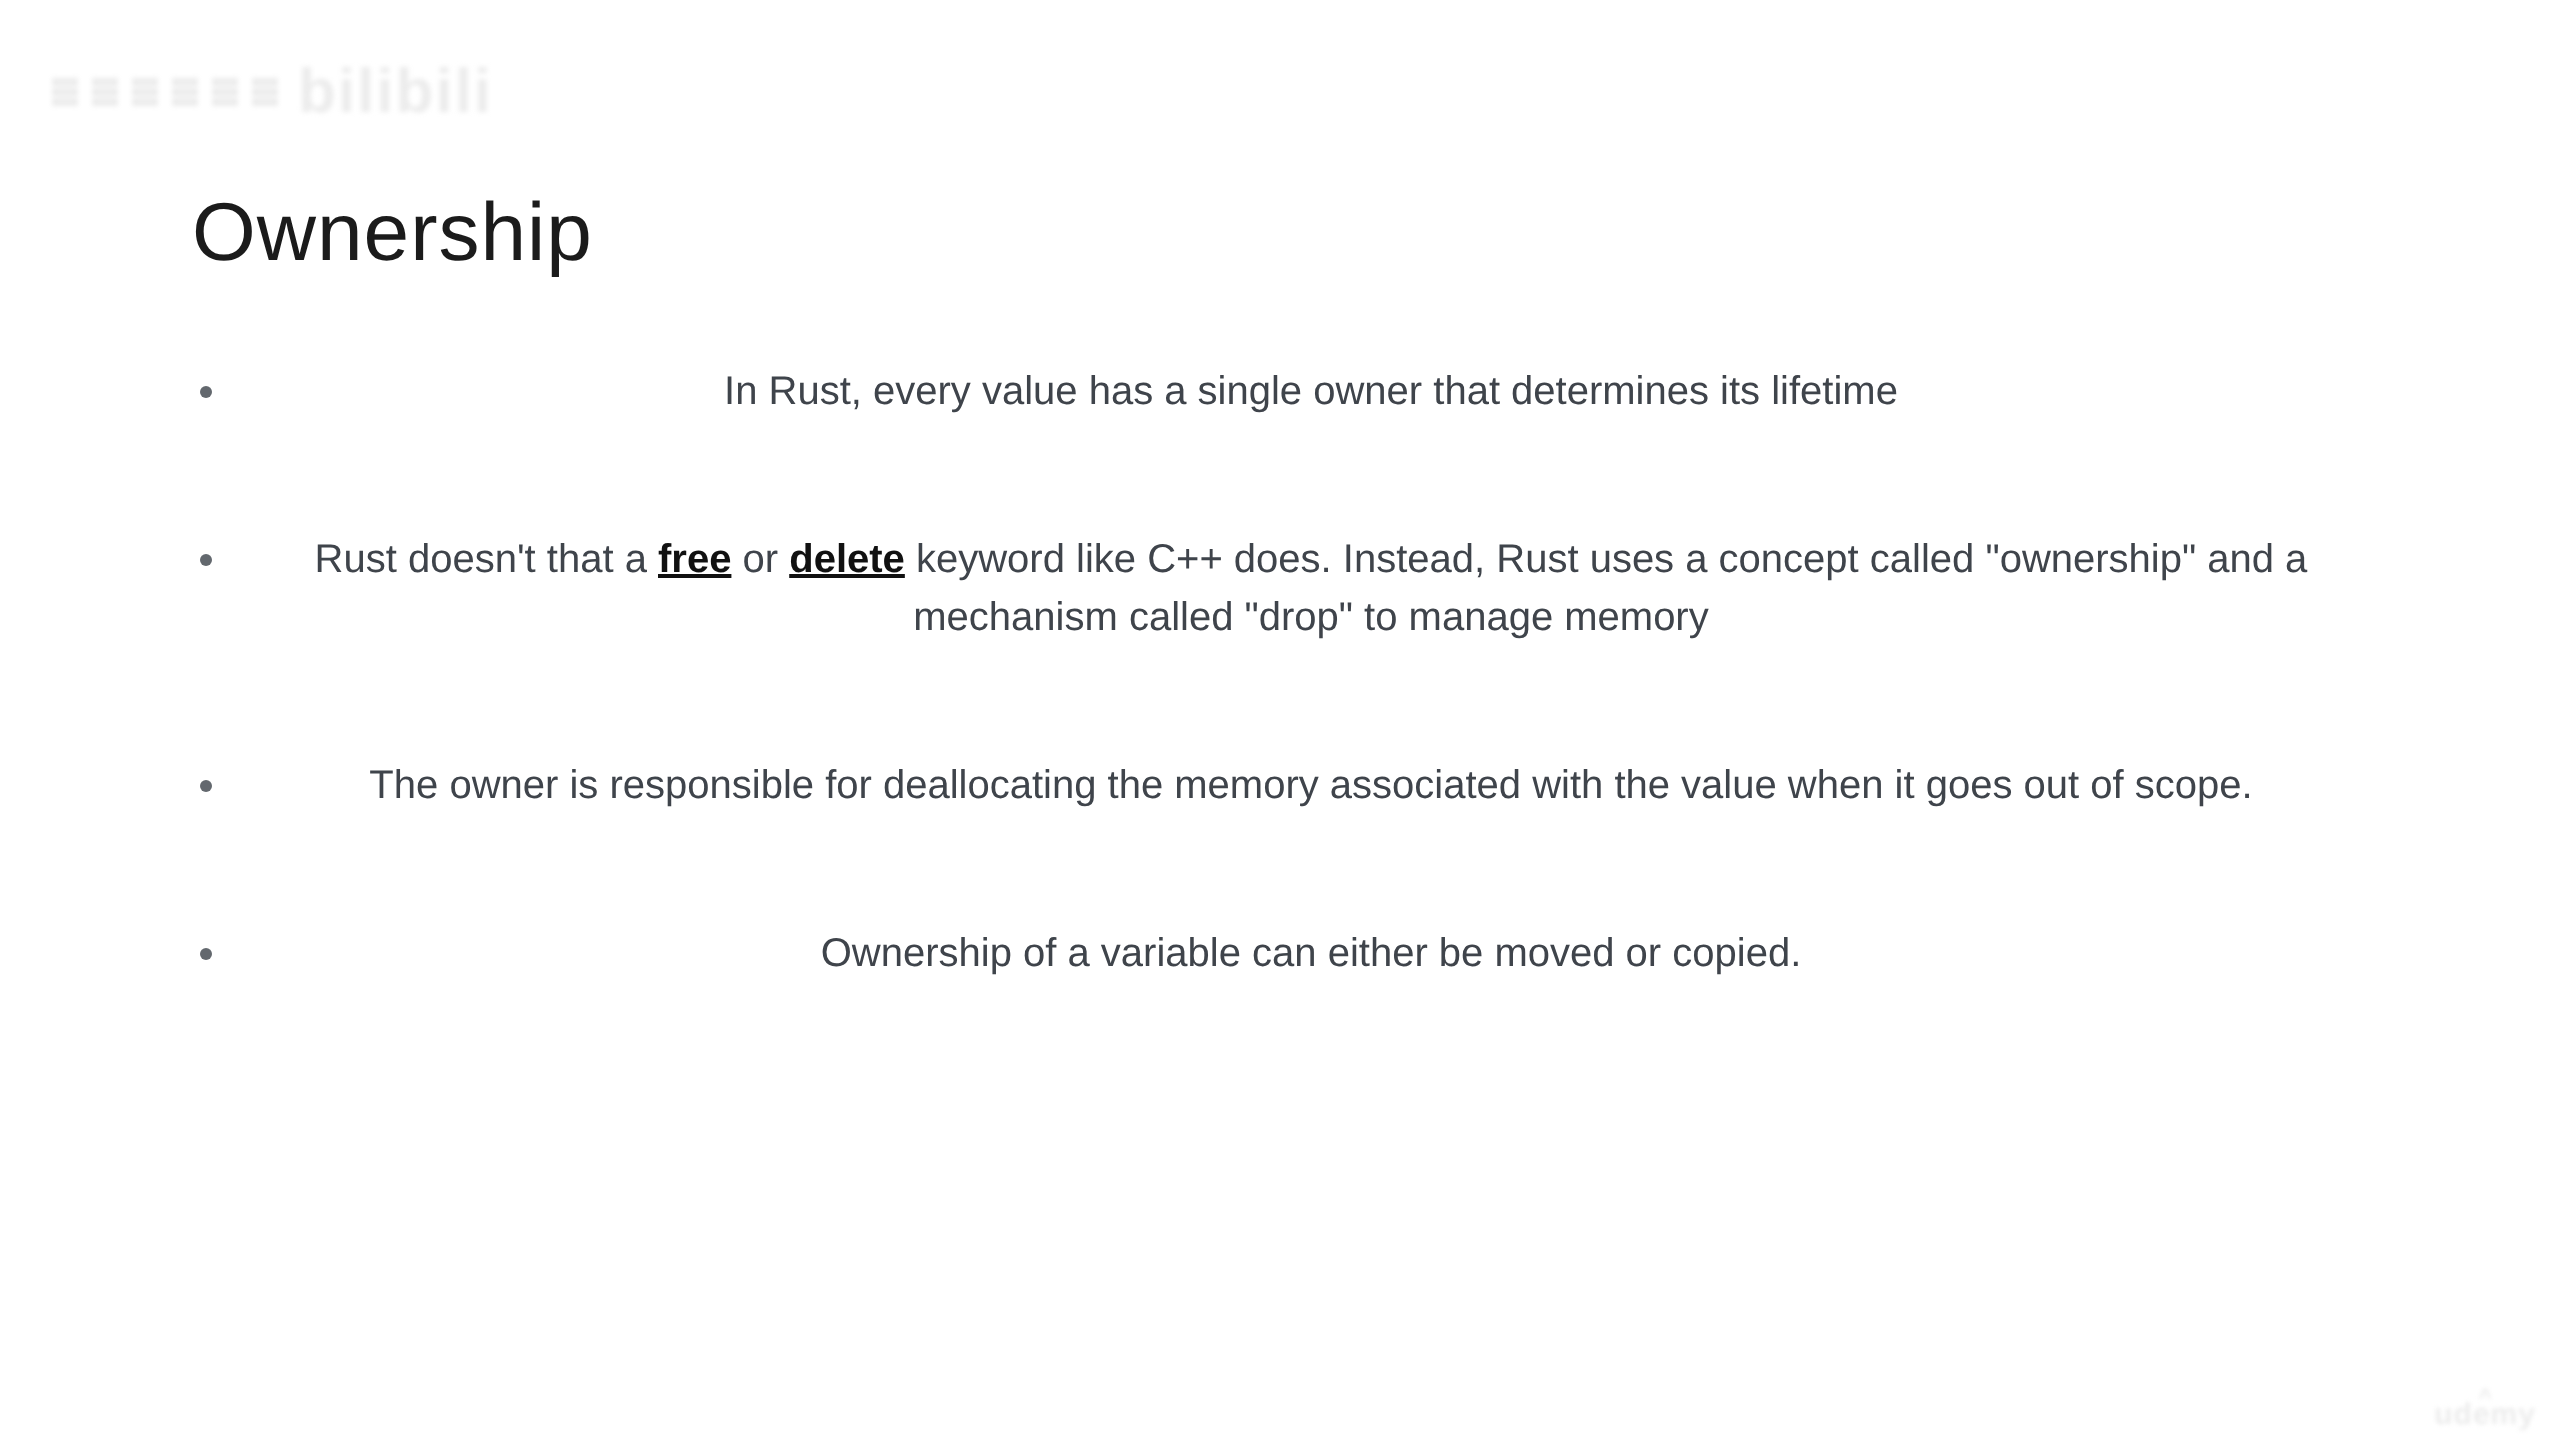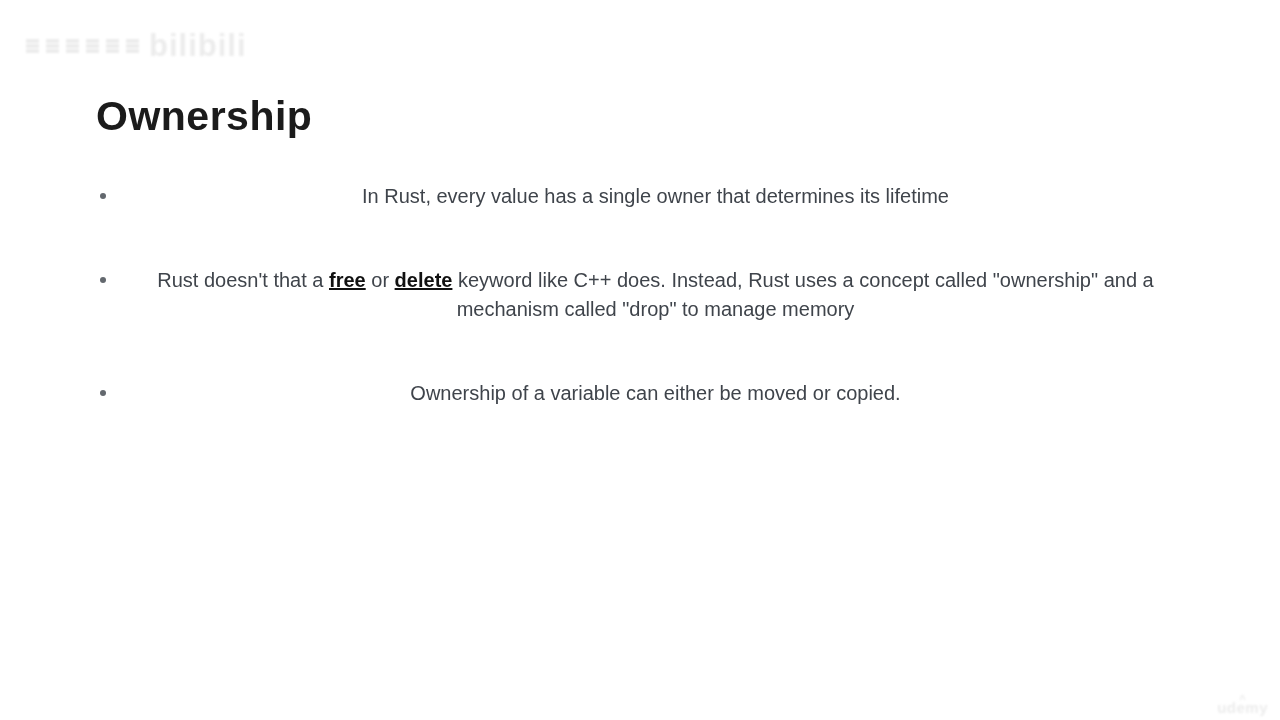--- a/index.html
+++ b/index.html
@@ -14,21 +14,21 @@
     background: var(--bg, #ffffff);
     font-family: "Liberation Sans", sans-serif;
   }
 
   
   .slide-title {
     position: absolute;
     left: 96px;
     top: 66px;
     font-size: 41px;
-    font-weight: 700;
+    font-weight: 400;
     letter-spacing: 0.5px;
     color: var(--title-color, #1b1b1b);
     white-space: nowrap;
   }
 
   
   .bullets {
     position: absolute;
     left: 100px;
     top: 182px;
@@ -135,20 +135,24 @@
     <li class="bullet-item">
       <span class="bullet-marker"></span>
       <span class="bullet-text"><span>In Rust, every value has a single owner that determines its lifetime</span></span>
     </li>
     <li class="bullet-item">
       <span class="bullet-marker"></span>
       <span class="bullet-text"><span>Rust doesn't that a </span><span class="seg-bold">free</span><span> or </span><span class="seg-bold">delete</span><span> keyword like C++ does. Instead, Rust uses a concept called "ownership" and a mechanism called "drop" to manage memory</span></span>
     </li>
     <li class="bullet-item">
       <span class="bullet-marker"></span>
+      <span class="bullet-text"><span>The owner is responsible for deallocating the memory associated with the value when it goes out of scope.</span></span>
+    </li>
+    <li class="bullet-item">
+      <span class="bullet-marker"></span>
       <span class="bullet-text"><span>Ownership of a variable can either be moved or copied.</span></span>
     </li>
   </ul>
 
 <div class="udemy-watermark">
   <span class="udemy-caret">^</span>
   <span class="udemy-word">udemy</span>
 </div>
 
 </body></html>

